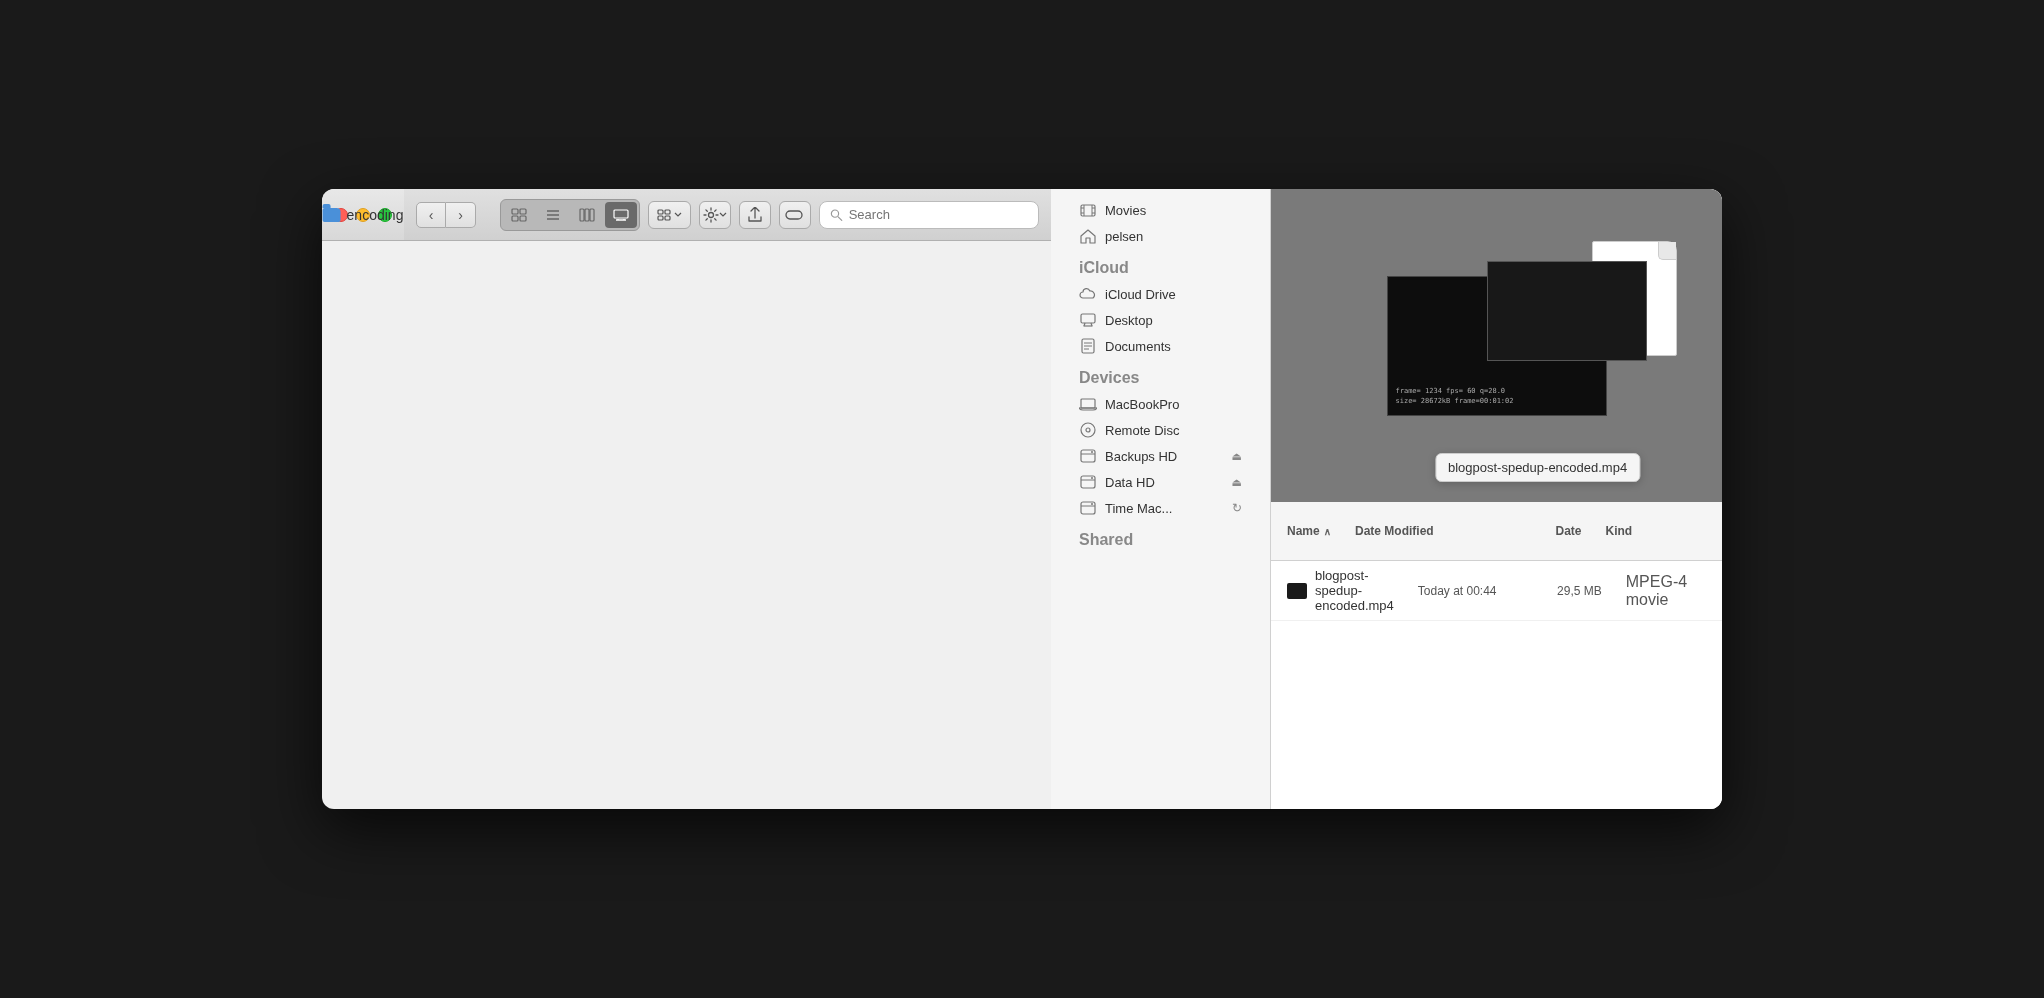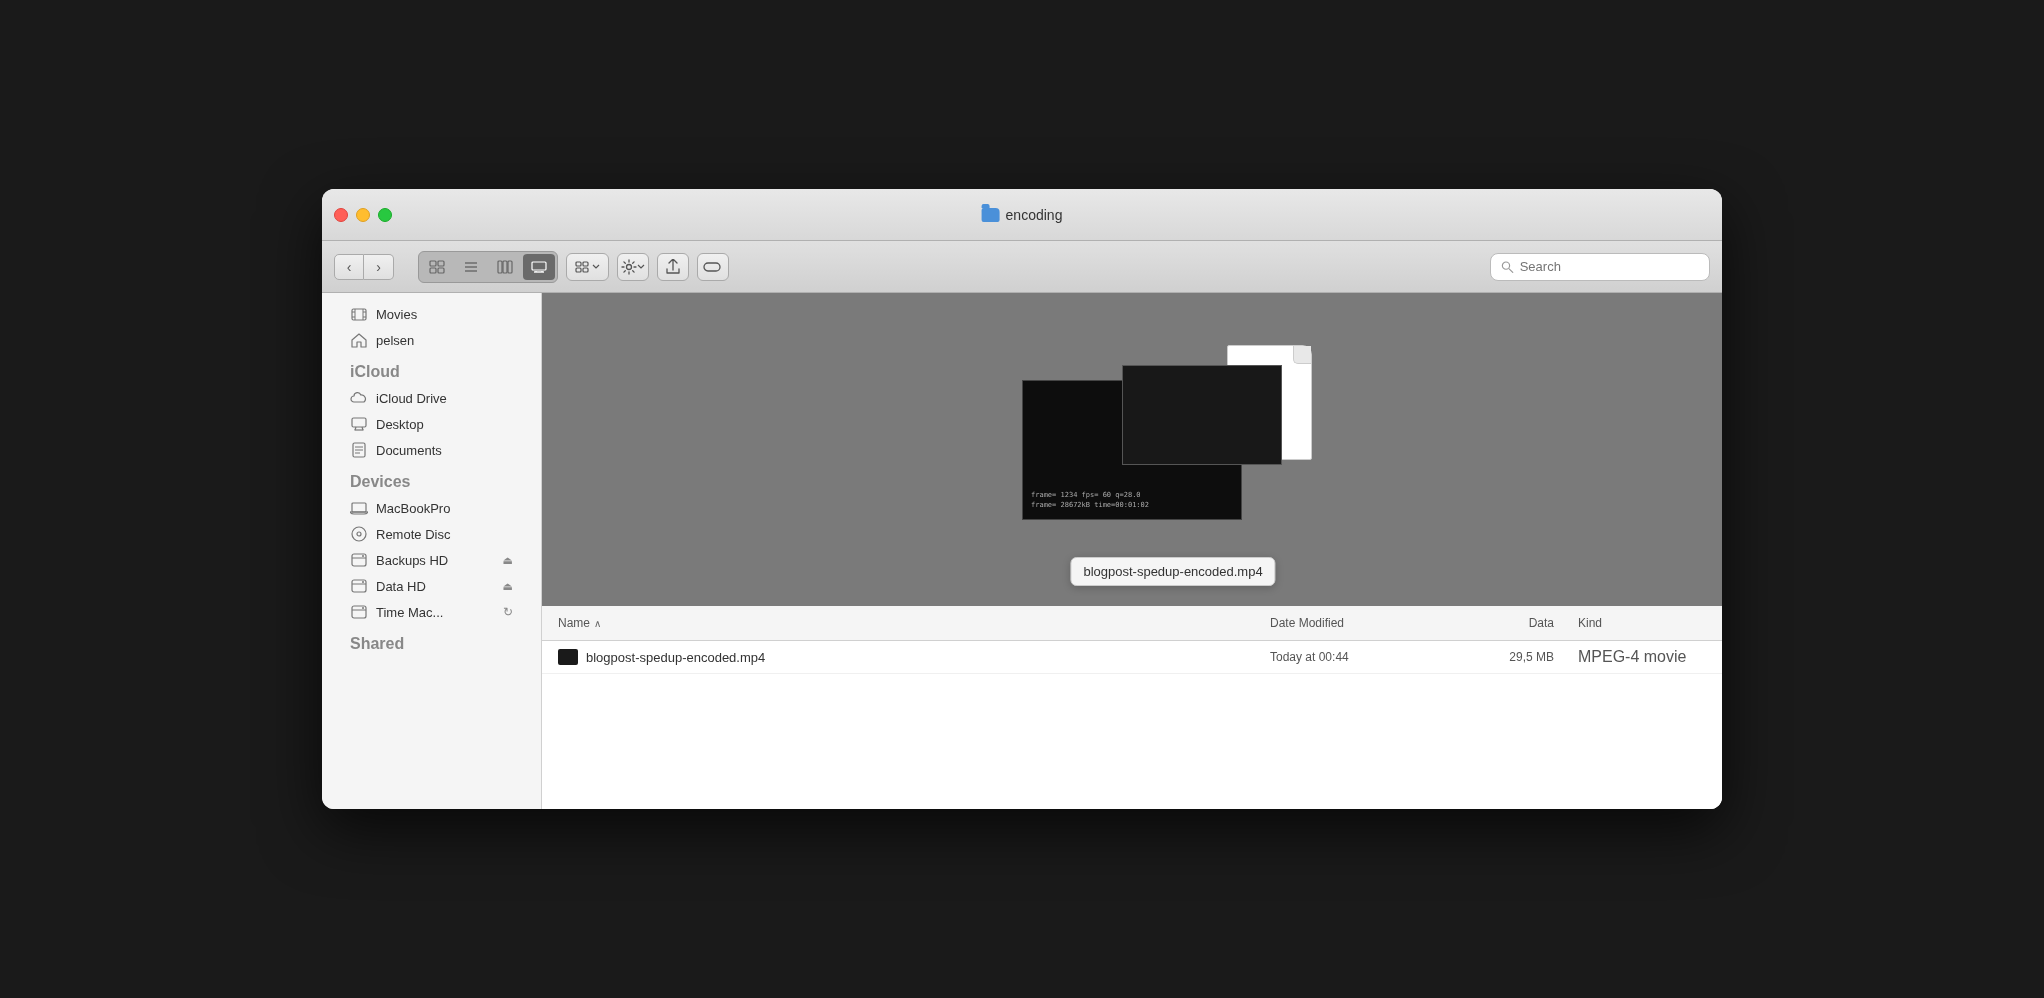--- a/index.html
+++ b/index.html
@@ -13,21 +13,21 @@
       font-family: -apple-system, BlinkMacSystemFont, "San Francisco", "Helvetica Neue", sans-serif;
     }
 
     .window {
       width: 1400px;
       height: 620px;
       border-radius: 12px;
       overflow: hidden;
       box-shadow: 0 20px 60px rgba(0,0,0,0.7);
       display: flex;
-      flex-direction: column;
+      flex-direction: row;
       background: #f0f0f0;
     }
 
     
     .title-bar {
       height: 52px;
       background: linear-gradient(to bottom, #e8e8e8, #d8d8d8);
       border-bottom: 1px solid #b0b0b0;
       display: flex;
       align-items: center;
@@ -317,26 +317,26 @@
     
     .file-list {
       flex: 1;
       overflow-y: auto;
       background: white;
     }
 
     .file-list-header {
       display: flex;
       align-items: center;
-      padding: 4px 0;
+      padding: 16px 0;
       border-bottom: 1px solid #d0d0d0;
       background: #f5f5f5;
       font-size: 12px;
       color: #555;
-      font-weight: 400;
+      font-weight: 700;
       position: sticky;
       top: 0;
     }
 
     .col-name {
       flex: 1;
       padding: 6px 16px;
       display: flex;
       align-items: center;
       gap: 4px;
@@ -626,21 +626,21 @@
     </div>
 
     <div class="main-panel">
 
       <div class="preview-area">
         <div class="preview-content" style="position:relative; width:340px; height:180px;">
 
           <div class="video-thumb" style="position:absolute; left:60px; top:20px; width:220px; height:140px; background:#111; border:1px solid #444; z-index:2;">
             <div style="width:100%; height:100%; background:#0d0d0d; padding:8px; display:flex; flex-direction:column; justify-content:flex-end;">
               <div class="terminal-line" style="color:#aaa; font-size:7px; font-family:monospace;">frame= 1234 fps= 60 q=28.0</div>
-              <div class="terminal-line" style="color:#aaa; font-size:7px; font-family:monospace;">frame=   28672kB time=00:01:02</div>
+              <div class="terminal-line" style="color:#aaa; font-size:7px; font-family:monospace;">size=   28672kB frame=00:01:02</div>
             </div>
           </div>
 
           <div style="position:absolute; right:20px; top:5px; width:160px; height:100px; background:#111; border:1px solid #555; z-index:3;">
             <div style="width:100%; height:100%; background:#181818;"></div>
           </div>
 
           <div style="position:absolute; right:-10px; top:-15px; width:85px; height:115px; background:white; border:1px solid #ccc; border-radius:2px 10px 2px 2px; z-index:1;">
             <div style="position:absolute; top:0; right:0; width:18px; height:18px; background:#e8e8e8; border-bottom-left-radius:5px; border-left:1px solid #ccc; border-bottom:1px solid #ccc;"></div>
           </div>
@@ -648,21 +648,21 @@
         <div class="tooltip">blogpost-spedup-encoded.mp4</div>
       </div>
 
       <div class="file-list">
         <div class="file-list-header">
           <div class="col-name">
             <span>Name</span>
             <span class="col-sort-arrow">∧</span>
           </div>
           <div class="col-date">Date Modified</div>
-          <div class="col-size">Data</div>
+          <div class="col-size">Date</div>
           <div class="col-kind">Kind</div>
         </div>
 
         <div class="file-row">
           <div class="file-name-cell">
             <div class="file-icon" style="width:20px; height:16px; background:#1a1a1a; border-radius:2px;"></div>
             <span>blogpost-spedup-encoded.mp4</span>
           </div>
           <div class="file-date">Today at 00:44</div>
           <div class="file-size">29,5 MB</div>

